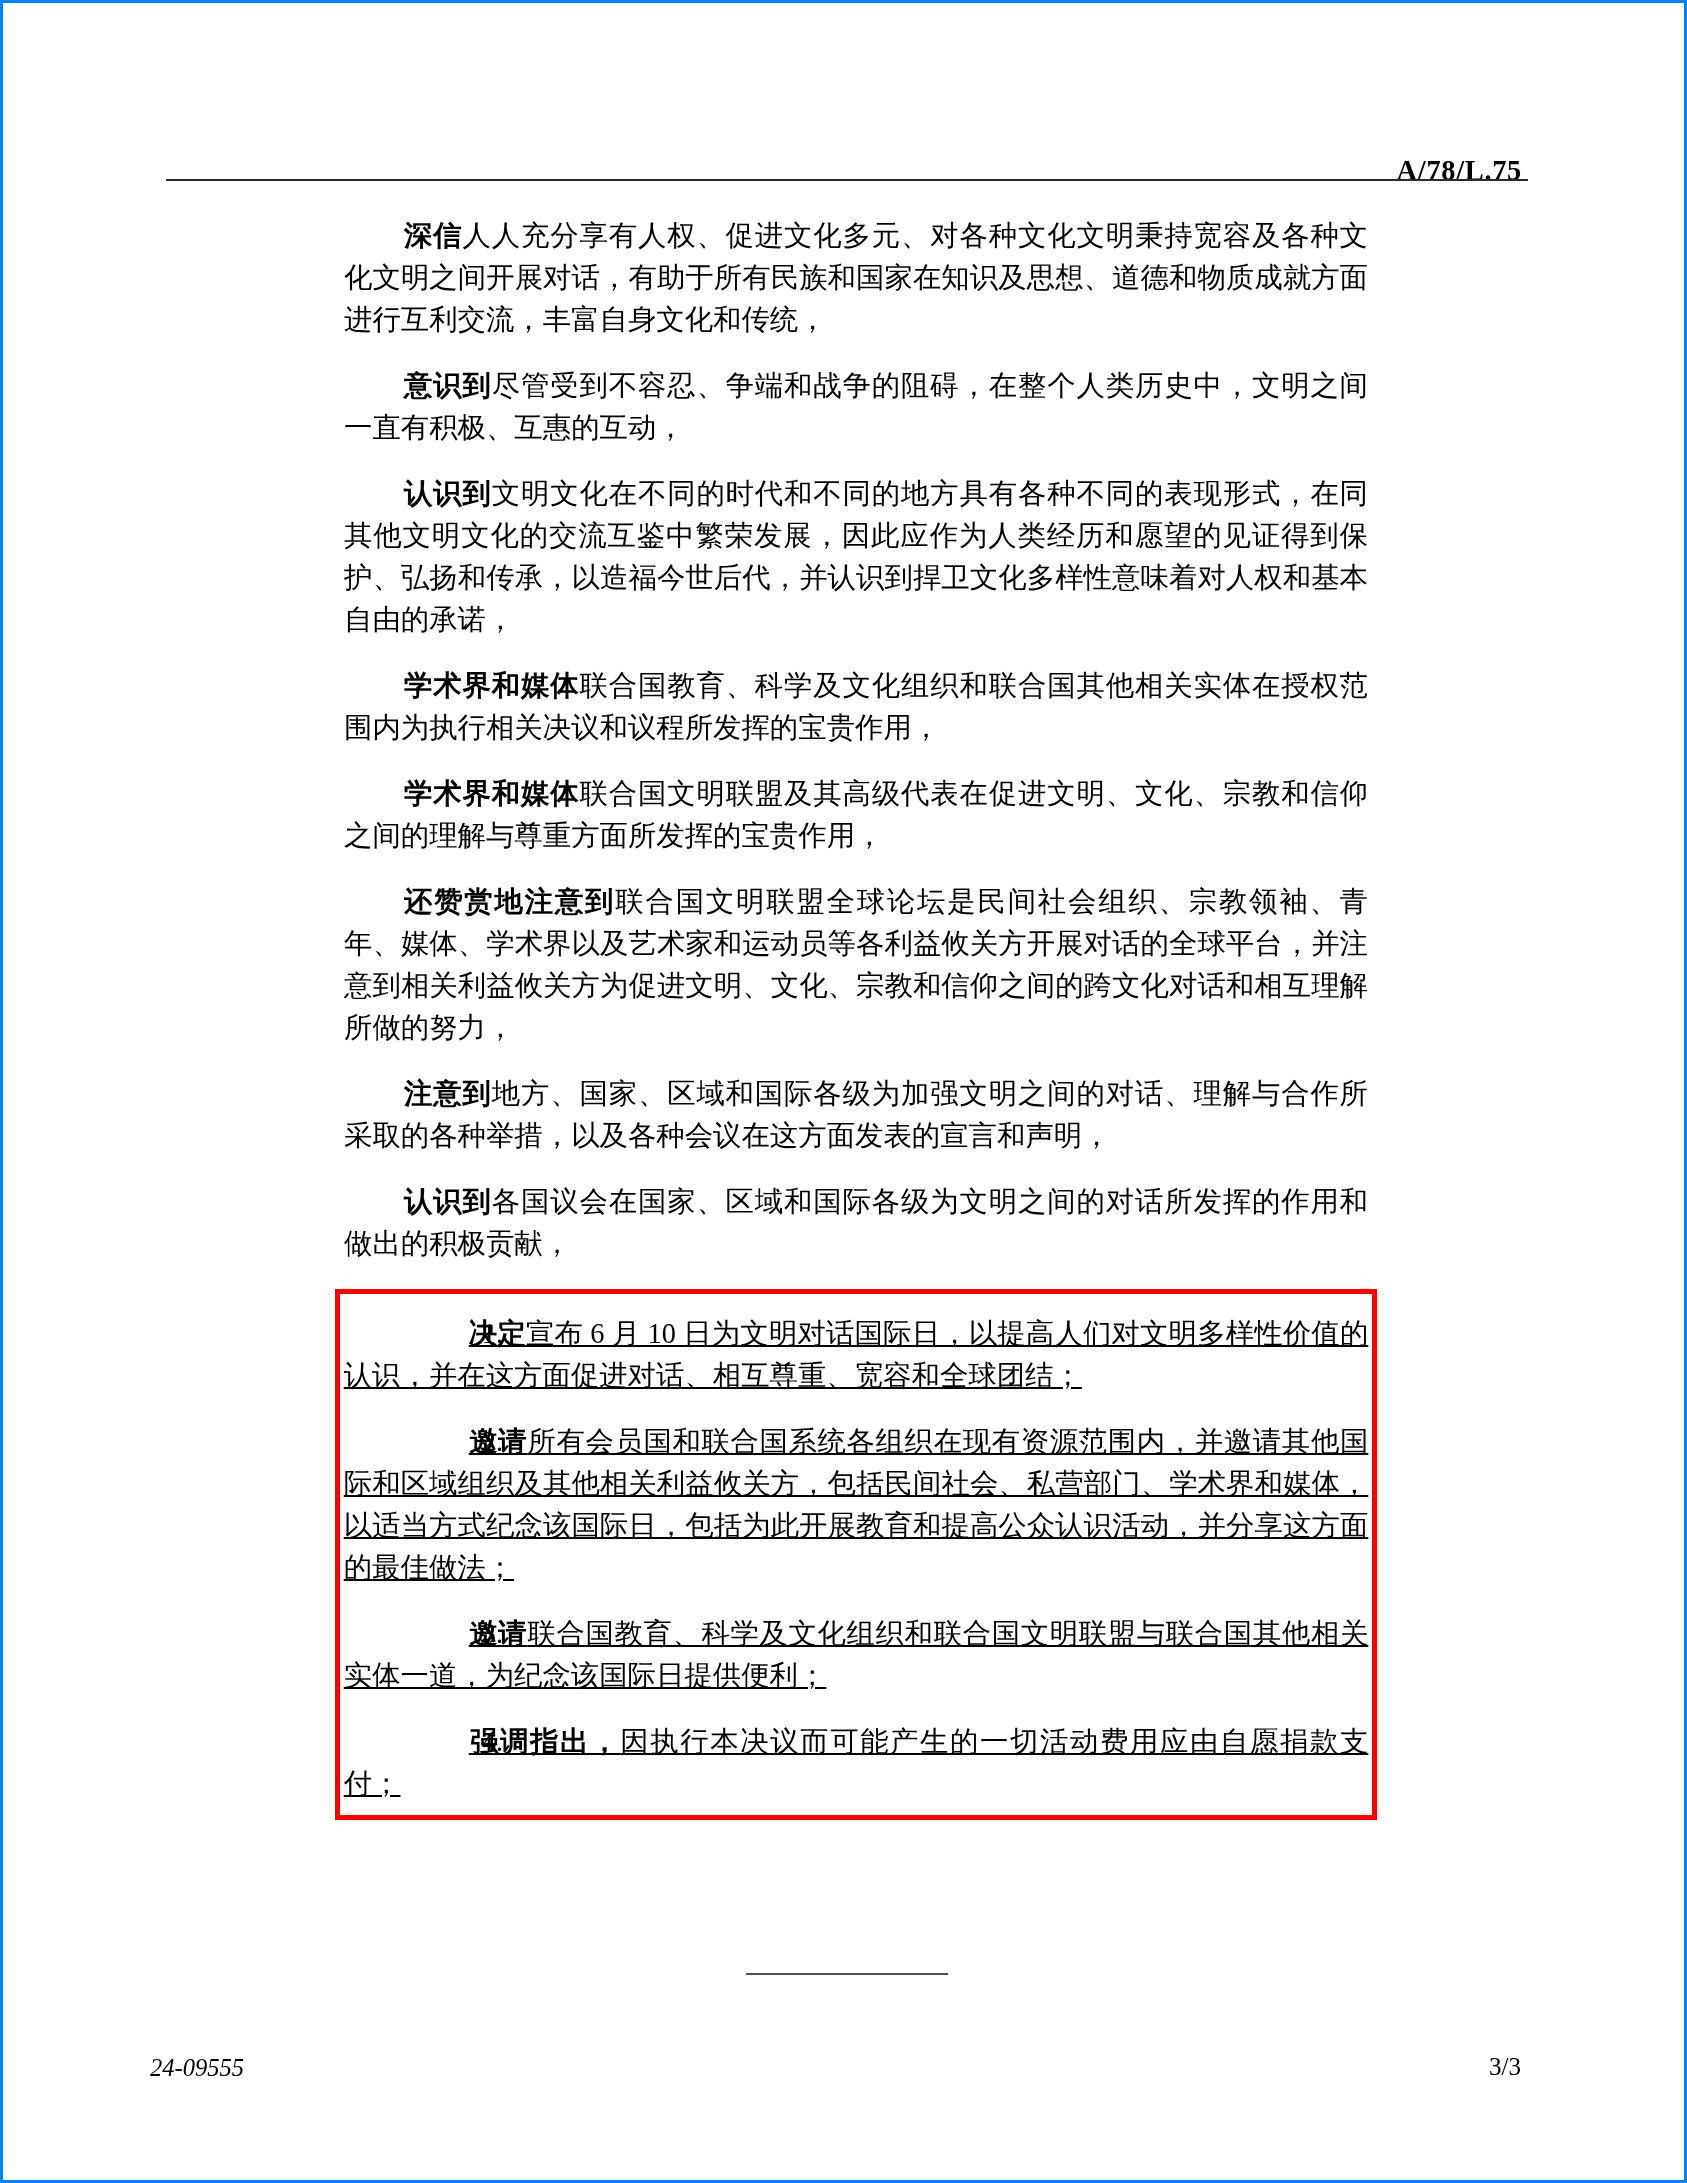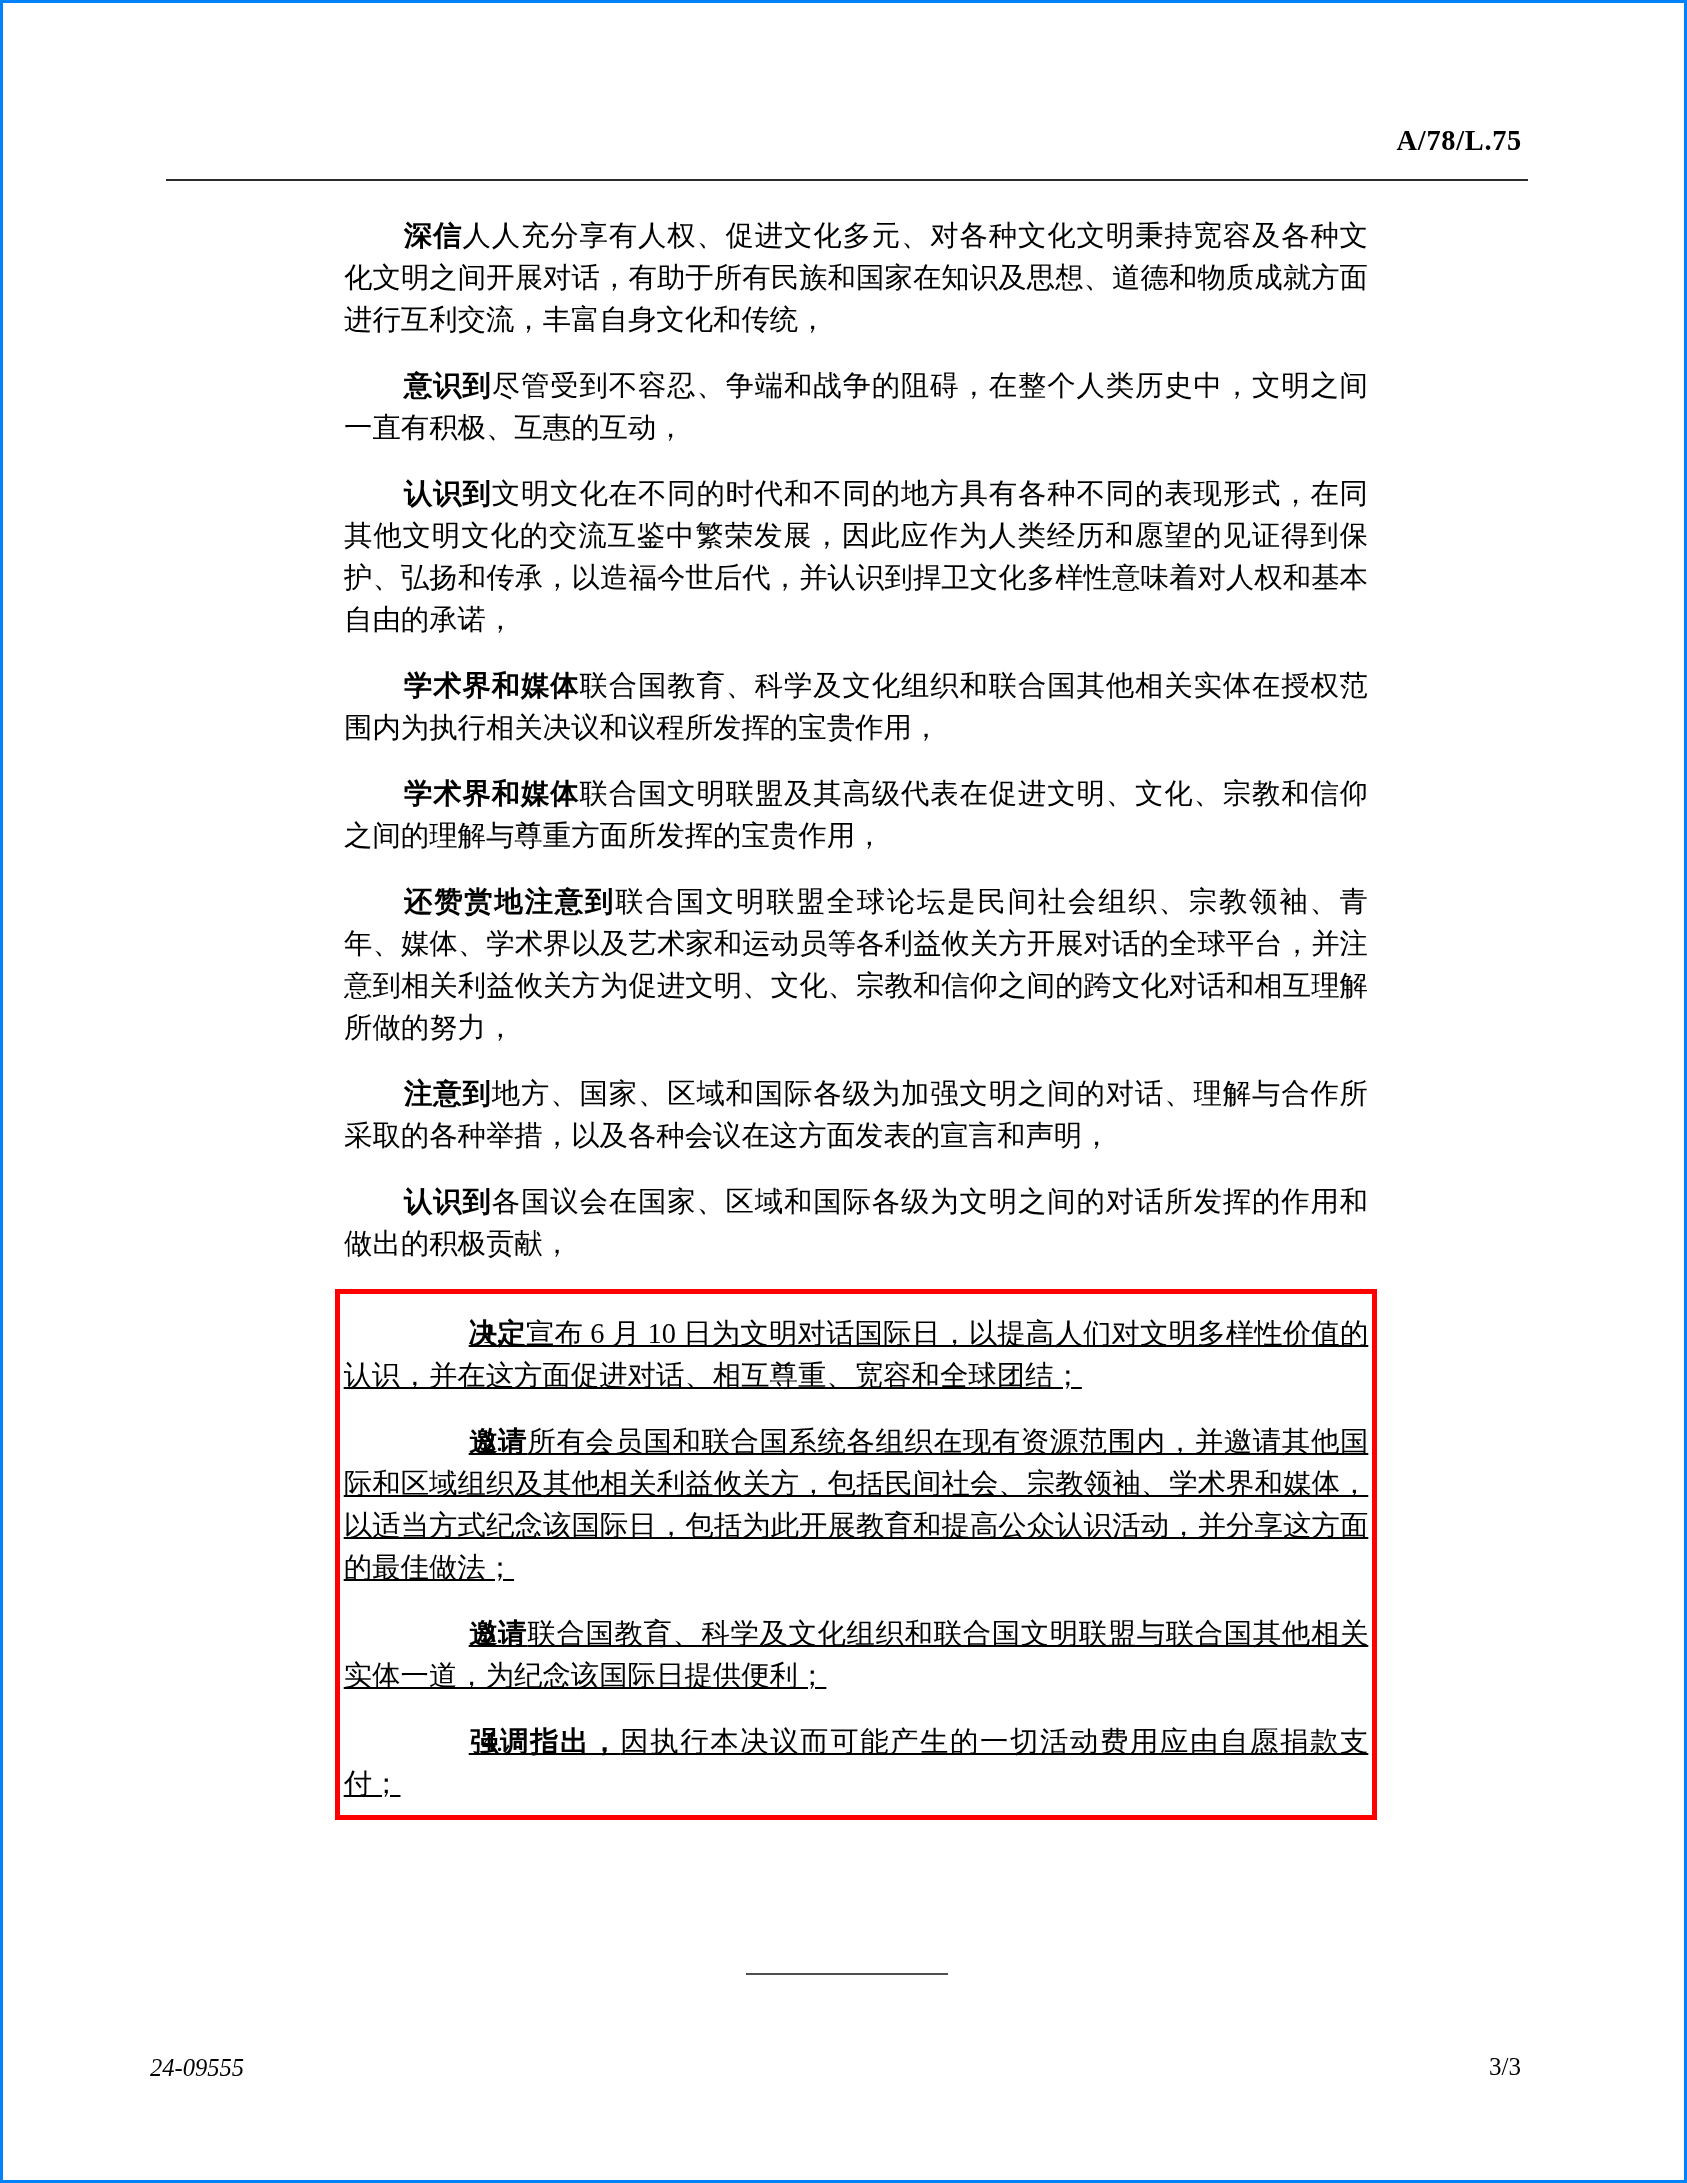--- a/index.html
+++ b/index.html
@@ -13,21 +13,21 @@
     height: 2183px;
     box-sizing: border-box;
     background: #ffffff;
     border: 3.3px solid #0082fa;           
     font-family: "Liberation Serif", serif;
     color: #000000;
     overflow: hidden;
   }
   .doc-symbol {
     position: absolute;
-    top: 122px;
+    top: 152px;
     right: 162px;
     font-size: 28.4px;
     font-weight: 700;
     letter-spacing: 0.7px;
   }
   .header-rule {
     position: absolute;
     top: 176px;
     left: 163px;
     width: 1362px;
@@ -109,21 +109,21 @@
     <p class="para"><b class="lead">还赞赏地注意到</b><span>联合国文明联盟全球论坛是民间社会组织、宗教领袖、青年、媒体、学术界以及艺术家和运动员等各利益攸关方开展对话的全球平台，并注意到相关利益攸关方为促进文明、文化、宗教和信仰之间的跨文化对话和相互理解所做的努力，</span></p>
 
     <p class="para"><b class="lead">注意到</b><span>地方、国家、区域和国际各级为加强文明之间的对话、理解与合作所采取的各种举措，以及各种会议在这方面发表的宣言和声明，</span></p>
 
     <p class="para"><b class="lead">认识到</b><span>各国议会在国家、区域和国际各级为文明之间的对话所发挥的作用和做出的积极贡献，</span></p>
 
     <div class="red-box">
 
       <p class="para"><span class="num">1.</span><b class="lead">决定</b><span>宣布 6 月 10 日为文明对话国际日，以提高人们对文明多样性价值的认识，并在这方面促进对话、相互尊重、宽容和全球团结；</span></p>
 
-      <p class="para"><span class="num">2.</span><b class="lead">邀请</b><span>所有会员国和联合国系统各组织在现有资源范围内，并邀请其他国际和区域组织及其他相关利益攸关方，包括民间社会、宗教领袖、学术界和媒体，以适当方式纪念该国际日，包括为此开展教育和提高公众认识活动，并分享这方面的最佳做法；</span></p>
+      <p class="para"><span class="num">2.</span><b class="lead">邀请</b><span>所有会员国和联合国系统各组织在现有资源范围内，并邀请其他国际和区域组织及其他相关利益攸关方，包括民间社会、私营部门、学术界和媒体，以适当方式纪念该国际日，包括为此开展教育和提高公众认识活动，并分享这方面的最佳做法；</span></p>
 
       <p class="para"><span class="num">3.</span><b class="lead">邀请</b><span>联合国教育、科学及文化组织和联合国文明联盟与联合国其他相关实体一道，为纪念该国际日提供便利；</span></p>
 
       <p class="para"><span class="num">4.</span><b class="lead">强调指出，</b><span>因执行本决议而可能产生的一切活动费用应由自愿捐款支付；</span></p>
 
 
     </div>
 
   </div>
 

